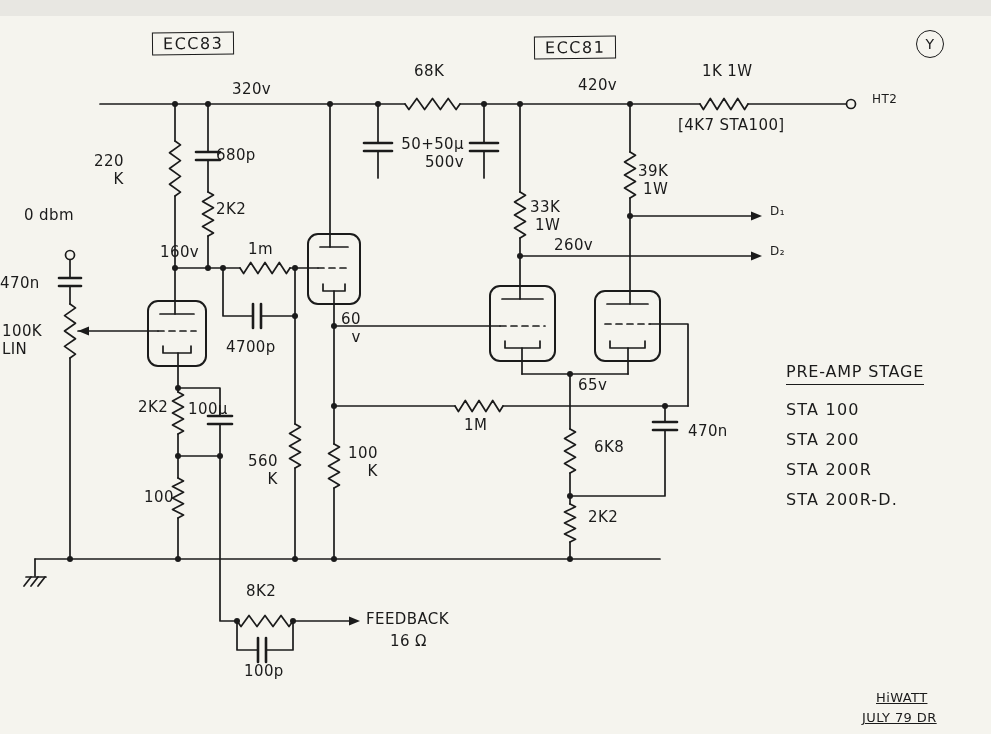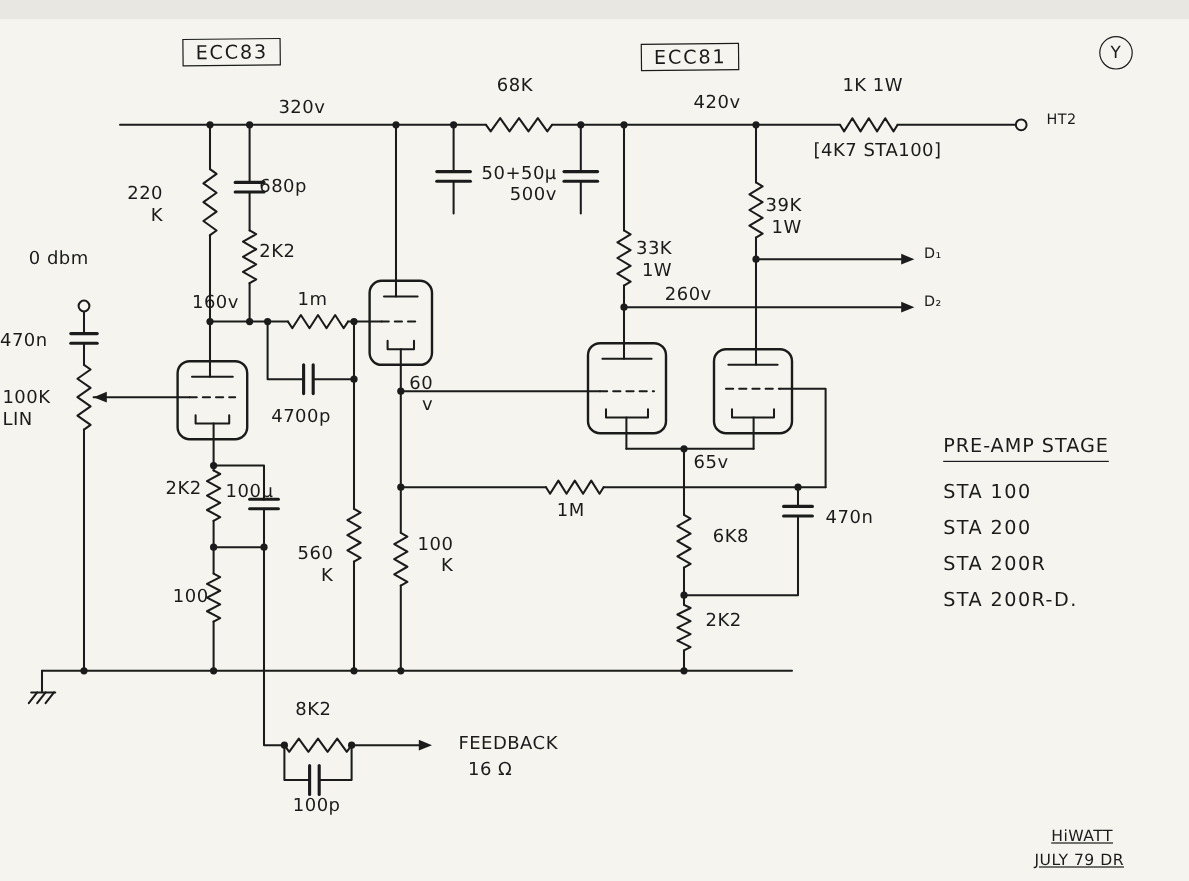--- a/index.html
+++ b/index.html
@@ -209,21 +209,21 @@
   <div class="lbl boxed" style="left:534px;top:20px">ECC81</div>
   <div class="lbl circled" style="left:916px;top:14px">Y</div>
 
   <div class="lbl" style="left:414px;top:46px">68K</div>
   <div class="lbl" style="left:232px;top:64px">320v</div>
   <div class="lbl" style="left:578px;top:60px">420v</div>
   <div class="lbl" style="left:702px;top:46px">1K 1W</div>
   <div class="lbl lg" style="left:872px;top:76px">HT2</div>
   <div class="lbl" style="left:678px;top:100px">[4K7 STA100]</div>
 
-  <div class="lbl ctr" style="left:106px;top:136px">220
+  <div class="lbl ctr" style="left:94px;top:136px">220
 K</div>
   <div class="lbl" style="left:216px;top:130px">680p</div>
   <div class="lbl" style="left:216px;top:184px">2K2</div>
   <div class="lbl" style="left:160px;top:227px">160v</div>
   <div class="lbl" style="left:248px;top:224px">1m</div>
   <div class="lbl" style="left:226px;top:322px">4700p</div>
   <div class="lbl ctr" style="left:400px;top:119px;width:64px">50+50μ
 500v</div>
 
   <div class="lbl ctr" style="left:530px;top:182px">33K
@@ -248,21 +248,21 @@
   <div class="lbl ctr" style="left:248px;top:436px">560
 K</div>
   <div class="lbl ctr" style="left:348px;top:428px">100
 K</div>
   <div class="lbl" style="left:464px;top:400px">1M</div>
   <div class="lbl" style="left:594px;top:422px">6K8</div>
   <div class="lbl" style="left:688px;top:406px">470n</div>
   <div class="lbl" style="left:588px;top:492px">2K2</div>
 
   <div class="lbl" style="left:246px;top:566px">8K2</div>
-  <div class="lbl" style="left:382px;top:594px">FEEDBACK</div>
+  <div class="lbl" style="left:366px;top:594px">FEEDBACK</div>
   <div class="lbl" style="left:390px;top:616px">16 Ω</div>
   <div class="lbl" style="left:244px;top:646px">100p</div>
 
   <div class="lbl underlined" style="left:786px;top:346px">PRE-AMP STAGE</div>
   <div class="lbl note" style="left:786px;top:384px">STA 100</div>
   <div class="lbl note" style="left:786px;top:414px">STA 200</div>
   <div class="lbl note" style="left:786px;top:444px">STA 200R</div>
   <div class="lbl note" style="left:786px;top:474px">STA 200R-D.</div>
 
   <div class="lbl sm" style="left:876px;top:674px">HiWATT</div>

